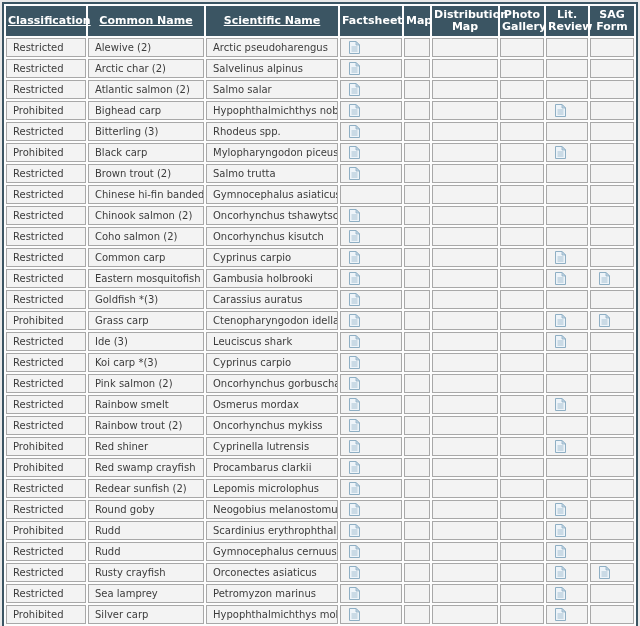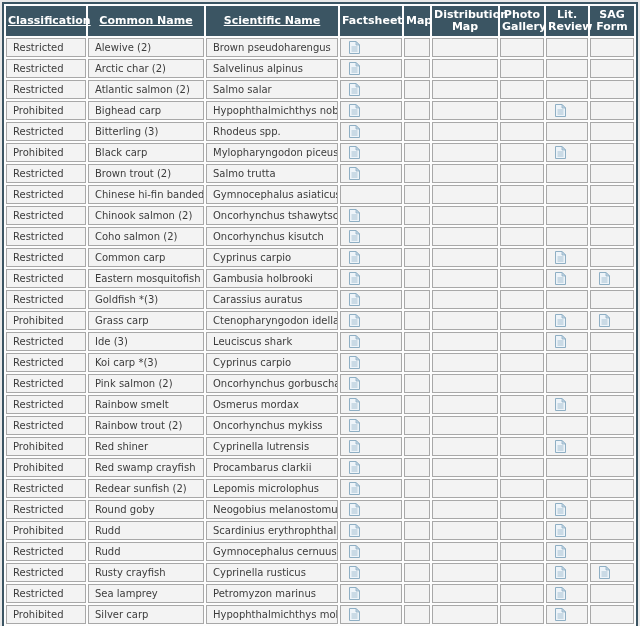--- a/index.html
+++ b/index.html
@@ -66,21 +66,21 @@
           <th class="hcell">Distribution Map</th>
           <th class="hcell">Photo Gallery</th>
           <th class="hcell">Lit. Review</th>
           <th class="hcell">SAG Form</th>
         </tr>
     </thead>
     <tbody>
         <tr>
           <td class="cell">Restricted</td>
           <td class="cell">Alewive (2)</td>
-          <td class="cell">Brown pseudoharengus</td>
+          <td class="cell">Arctic pseudoharengus</td>
           <td class="cell iconcell"><svg class="doc-icon" width="11" height="13" viewBox="0 0 11 13" style="display: inline-block;">
   <path d="M0.5 0.5 h6.5 l3.5 3.5 v8.5 h-10 z" fill="#eef4f9" stroke="#8fafc4" stroke-width="1"></path>
   <path d="M7 0.5 v3.5 h3.5 z" fill="#c4d9e8" stroke="#8fafc4" stroke-width="0.8"></path>
   <path d="M2.5 6 h6 M2.5 8 h6 M2.5 10 h6" stroke="#a5c0d2" stroke-width="1"></path>
 </svg></td>
           <td class="cell iconcell"></td>
           <td class="cell iconcell"></td>
           <td class="cell iconcell"></td>
           <td class="cell iconcell"></td>
           <td class="cell iconcell"></td>
@@ -489,21 +489,21 @@
           <td class="cell iconcell"><svg class="doc-icon" width="11" height="13" viewBox="0 0 11 13" style="display: inline-block;">
   <path d="M0.5 0.5 h6.5 l3.5 3.5 v8.5 h-10 z" fill="#eef4f9" stroke="#8fafc4" stroke-width="1"></path>
   <path d="M7 0.5 v3.5 h3.5 z" fill="#c4d9e8" stroke="#8fafc4" stroke-width="0.8"></path>
   <path d="M2.5 6 h6 M2.5 8 h6 M2.5 10 h6" stroke="#a5c0d2" stroke-width="1"></path>
 </svg></td>
           <td class="cell iconcell"></td>
         </tr>
         <tr>
           <td class="cell">Restricted</td>
           <td class="cell">Rusty crayfish</td>
-          <td class="cell">Cyprinella rusticus</td>
+          <td class="cell">Orconectes asiaticus</td>
           <td class="cell iconcell"><svg class="doc-icon" width="11" height="13" viewBox="0 0 11 13" style="display: inline-block;">
   <path d="M0.5 0.5 h6.5 l3.5 3.5 v8.5 h-10 z" fill="#eef4f9" stroke="#8fafc4" stroke-width="1"></path>
   <path d="M7 0.5 v3.5 h3.5 z" fill="#c4d9e8" stroke="#8fafc4" stroke-width="0.8"></path>
   <path d="M2.5 6 h6 M2.5 8 h6 M2.5 10 h6" stroke="#a5c0d2" stroke-width="1"></path>
 </svg></td>
           <td class="cell iconcell"></td>
           <td class="cell iconcell"></td>
           <td class="cell iconcell"></td>
           <td class="cell iconcell"><svg class="doc-icon" width="11" height="13" viewBox="0 0 11 13" style="display: inline-block;">
   <path d="M0.5 0.5 h6.5 l3.5 3.5 v8.5 h-10 z" fill="#eef4f9" stroke="#8fafc4" stroke-width="1"></path>

